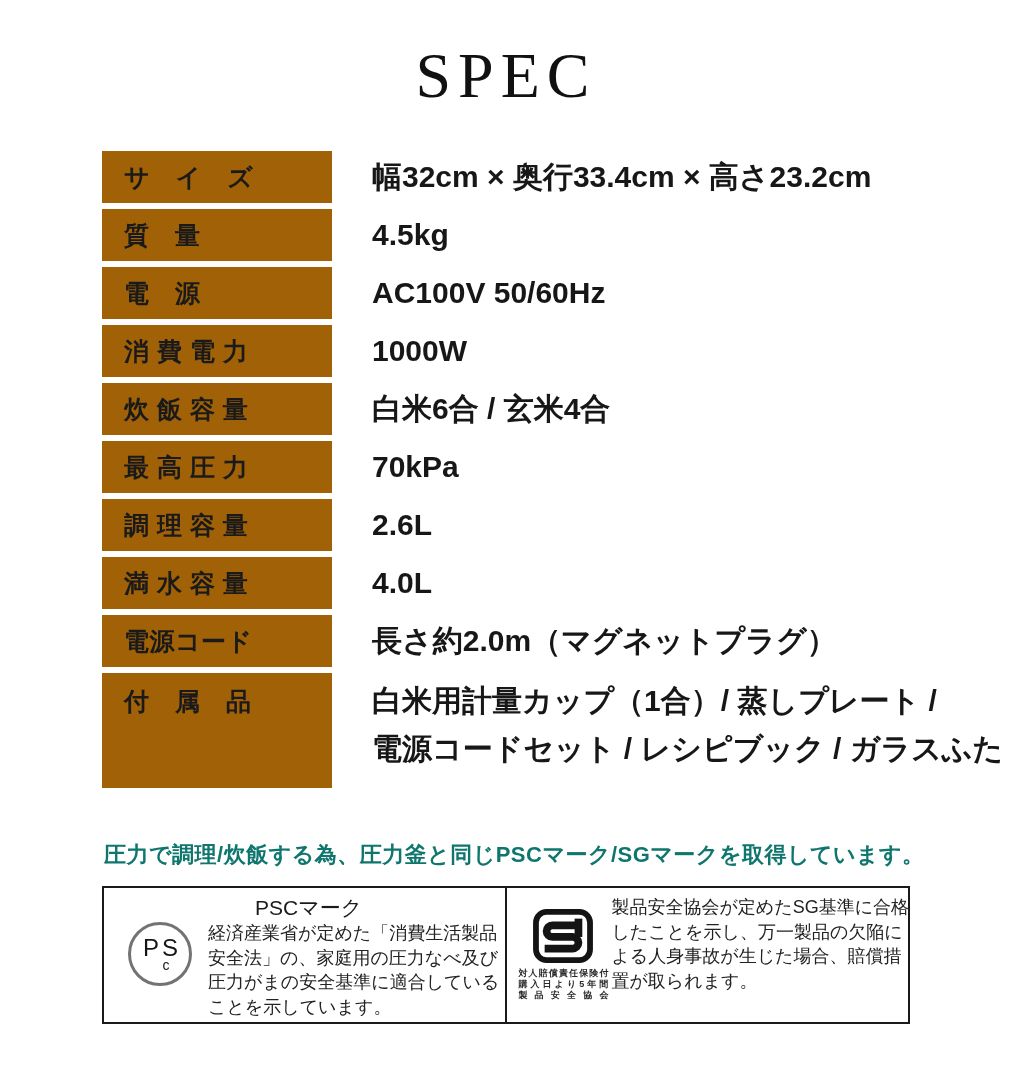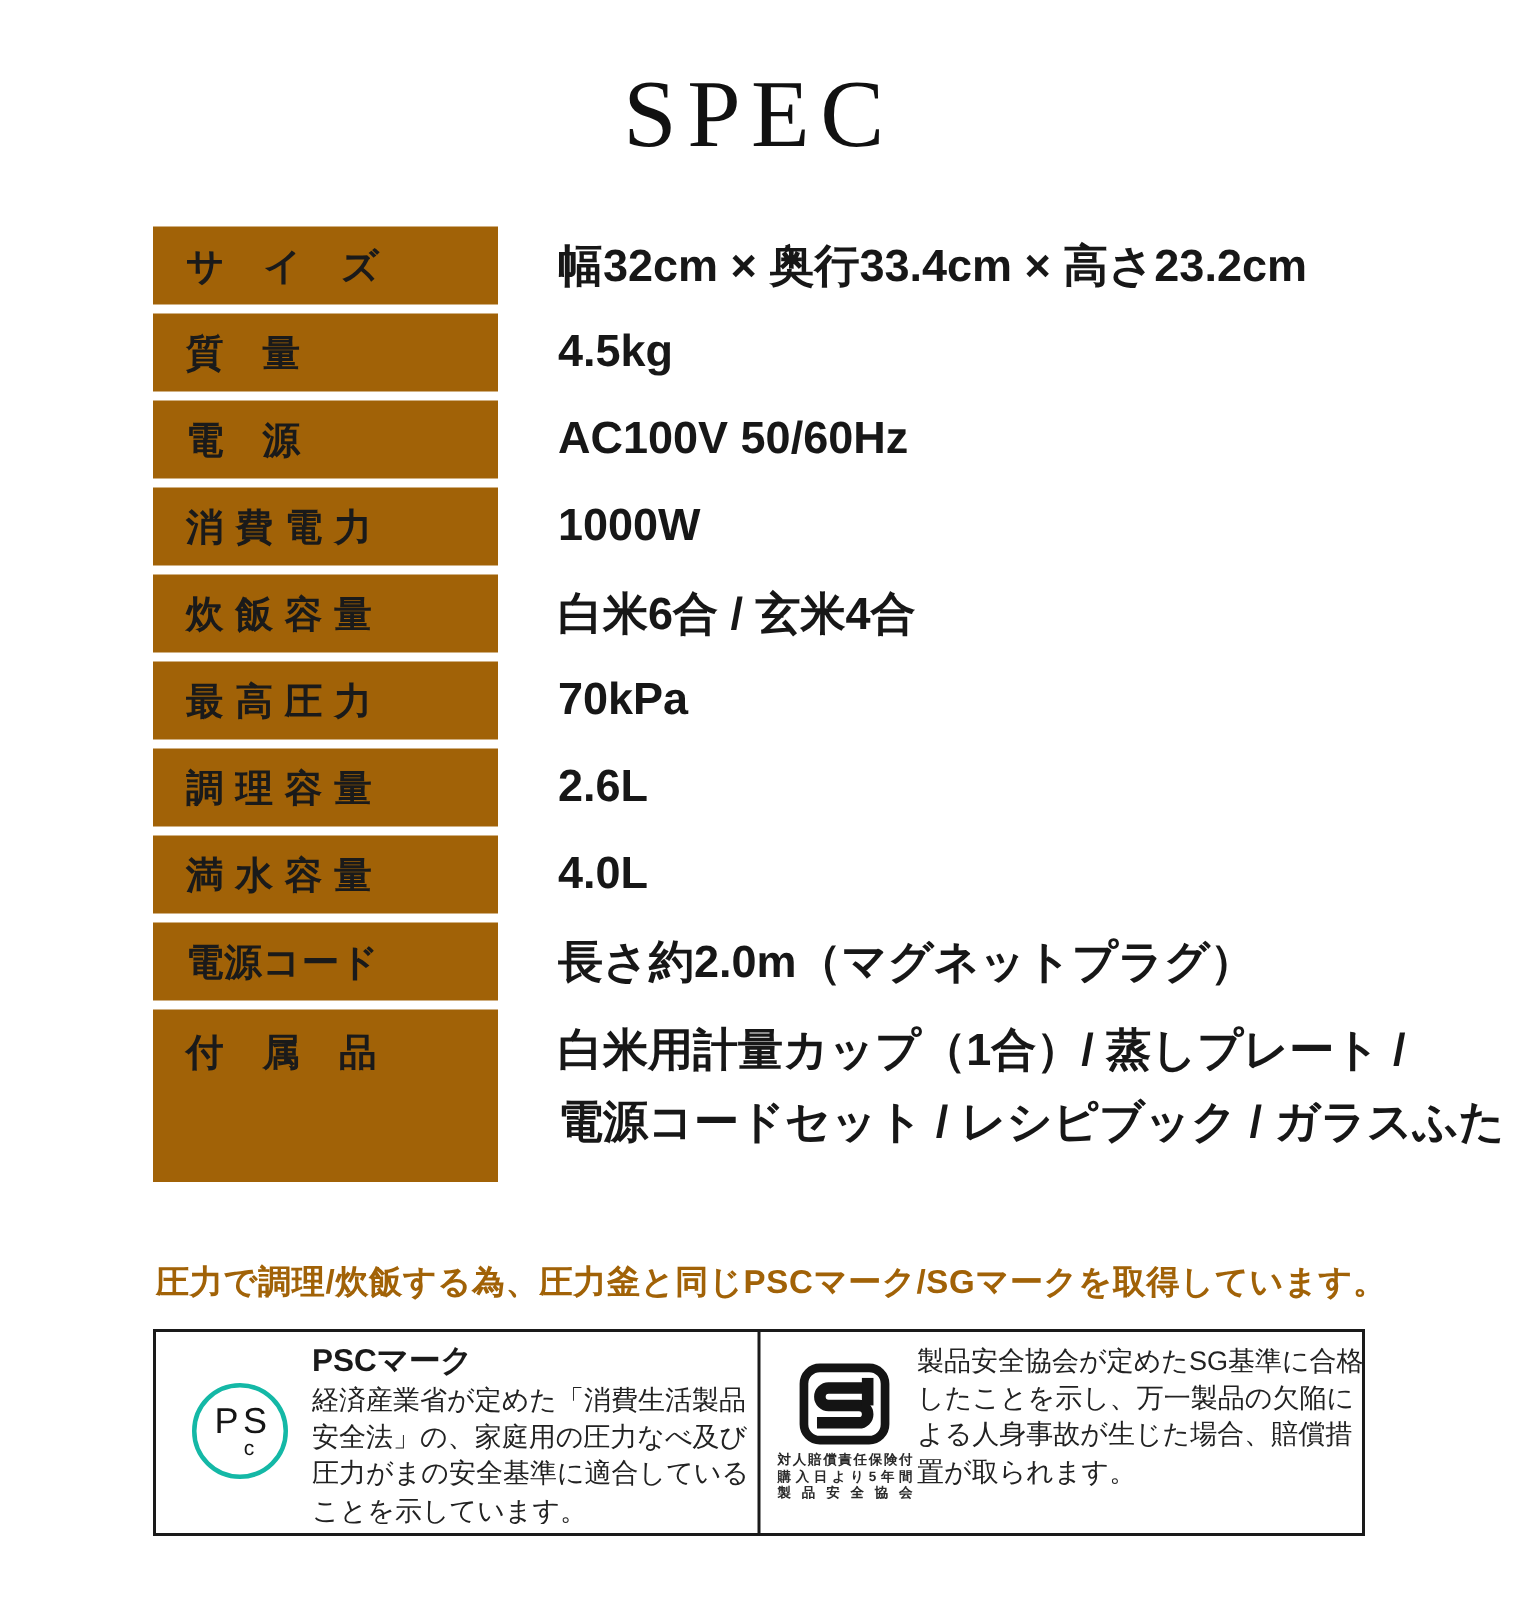--- a/index.html
+++ b/index.html
@@ -25,37 +25,37 @@
     font-size:30px;font-weight:700;white-space:nowrap;color:#171717;margin-left:25px;
   }
   .spec-row.tall{min-height:115px;justify-content:space-between;}
   .spec-row.tall .row-label{align-items:flex-start;padding-top:12px;}
   .spec-row.tall .row-value{
     flex-direction:column;align-items:flex-start;justify-content:flex-start;
     padding-top:4px;line-height:48px;
   }
   .note{
     margin:52px 0 0 2px;font-size:22px;font-weight:700;letter-spacing:0.5px;
-    white-space:nowrap;color:#a16207;
+    white-space:nowrap;color:#0f766e;
   }
   .cert-box{
     display:flex;margin-top:16px;border:2px solid #1a1a1a;
     height:138px;box-sizing:border-box;background:#fff;
   }
   .cert-cell{flex:1;display:flex;box-sizing:border-box;padding:4px 6px 6px 8px;}
   .cert-cell.psc{border-right:2px solid #1a1a1a;}
   .logo-col{
     flex:0 0 96px;display:flex;flex-direction:column;
     align-items:center;justify-content:center;
   }
   .text-col{flex:1;padding-top:3px;overflow:hidden;}
-  .cert-title{font-size:21px;font-weight:700;line-height:25px;margin-bottom:1px;}
+  .cert-title{font-size:21px;font-weight:400;line-height:25px;margin-bottom:1px;margin-left:47px;}
   .cert-body div{font-size:18px;line-height:24.5px;white-space:nowrap;color:#222;}
   .psc-circle{
-    width:58px;height:58px;border:3px solid #14b8a6;border-radius:50%;
+    width:58px;height:58px;border:3px solid #737373;border-radius:50%;
     display:flex;flex-direction:column;align-items:center;justify-content:center;
     background:#fff;
   }
   .psc-ps{font-size:24px;line-height:22px;letter-spacing:3px;margin-left:4px;color:#151515;}
   .psc-c{font-size:14px;line-height:12px;margin-left:12px;color:#151515;}
   .sg-logo{display:block;}
   .sg-caption{width:90px;margin-top:4px;}
   .sg-caption div{
     font-size:9px;line-height:11px;font-weight:700;color:#2a2a2a;
     text-align:justify;text-align-last:justify;

